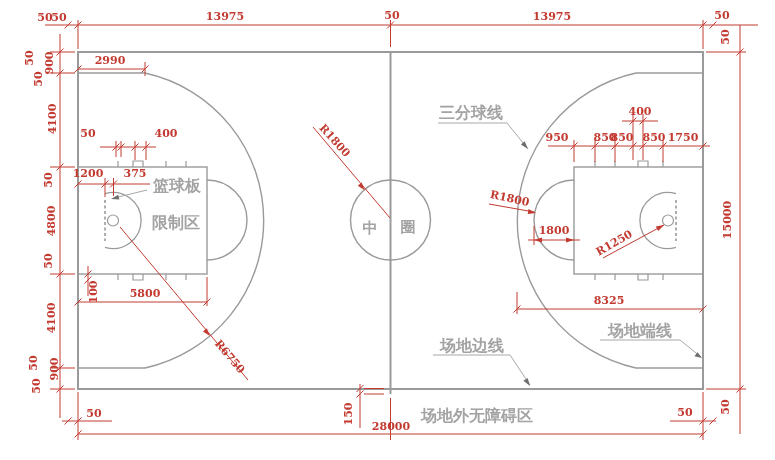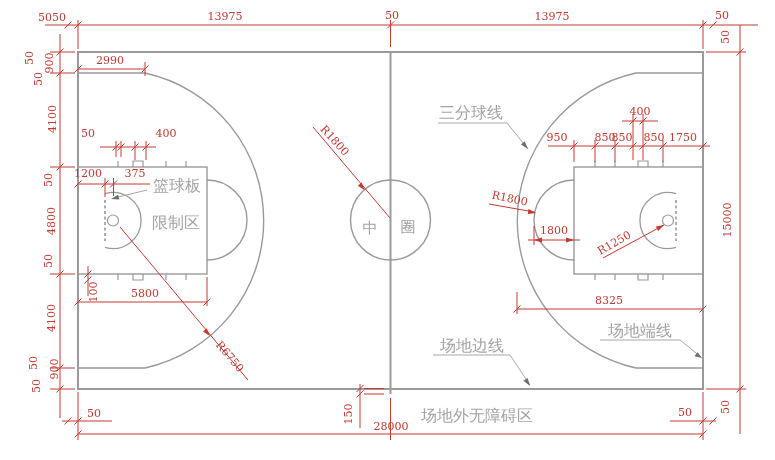--- a/index.html
+++ b/index.html
@@ -1,17 +1,17 @@
 <!DOCTYPE html>
 <html><head>
 <meta charset="utf-8">
 <style>
   html,body{margin:0;padding:0;background:#ffffff;}
   #stage{position:relative;width:775px;height:460px;background:#fff;overflow:hidden;
-         font-family:"Liberation Sans",sans-serif;}
+         font-family:"Liberation Sans",sans-serif;font-weight:bold;}
   svg{display:block;}
   .cl{stroke:#9a9a9a;fill:none;}
   .cl2{stroke:#9a9a9a;stroke-width:2;fill:none;}
   .dl{stroke:#c23a30;stroke-width:1;fill:none;}
   .gl{stroke:#a8a8a8;stroke-width:1;fill:none;}
   .da{fill:#c23a30;stroke:none;}
   .ga{fill:#6e6e6e;stroke:none;}
   .dt{font-family:"DejaVu Serif","Liberation Serif",serif;font-size:11px;fill:#c23a30;}
   .lt{font-family:"DejaVu Sans","Liberation Sans",sans-serif;font-size:16px;fill:#a3a3a3;}
   .lt2{font-family:"DejaVu Sans","Liberation Sans",sans-serif;font-size:15px;fill:#a3a3a3;}

